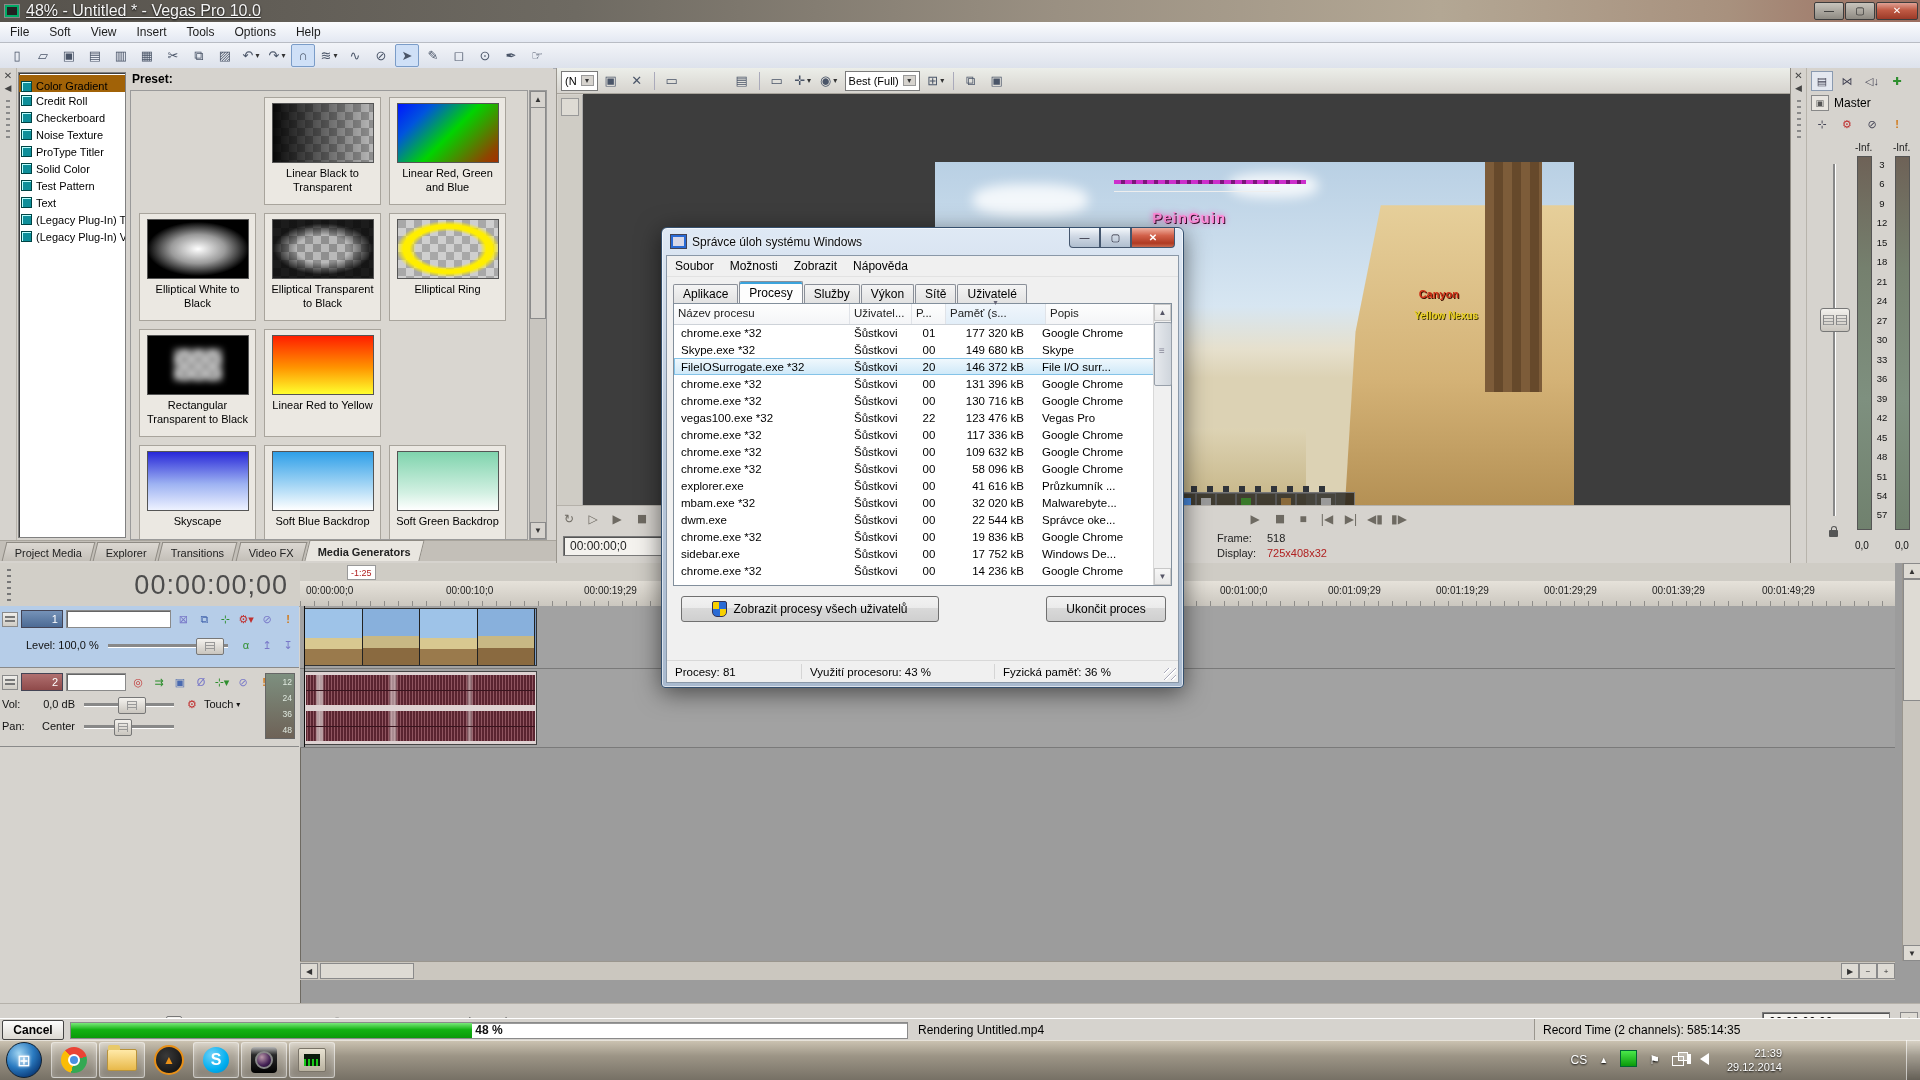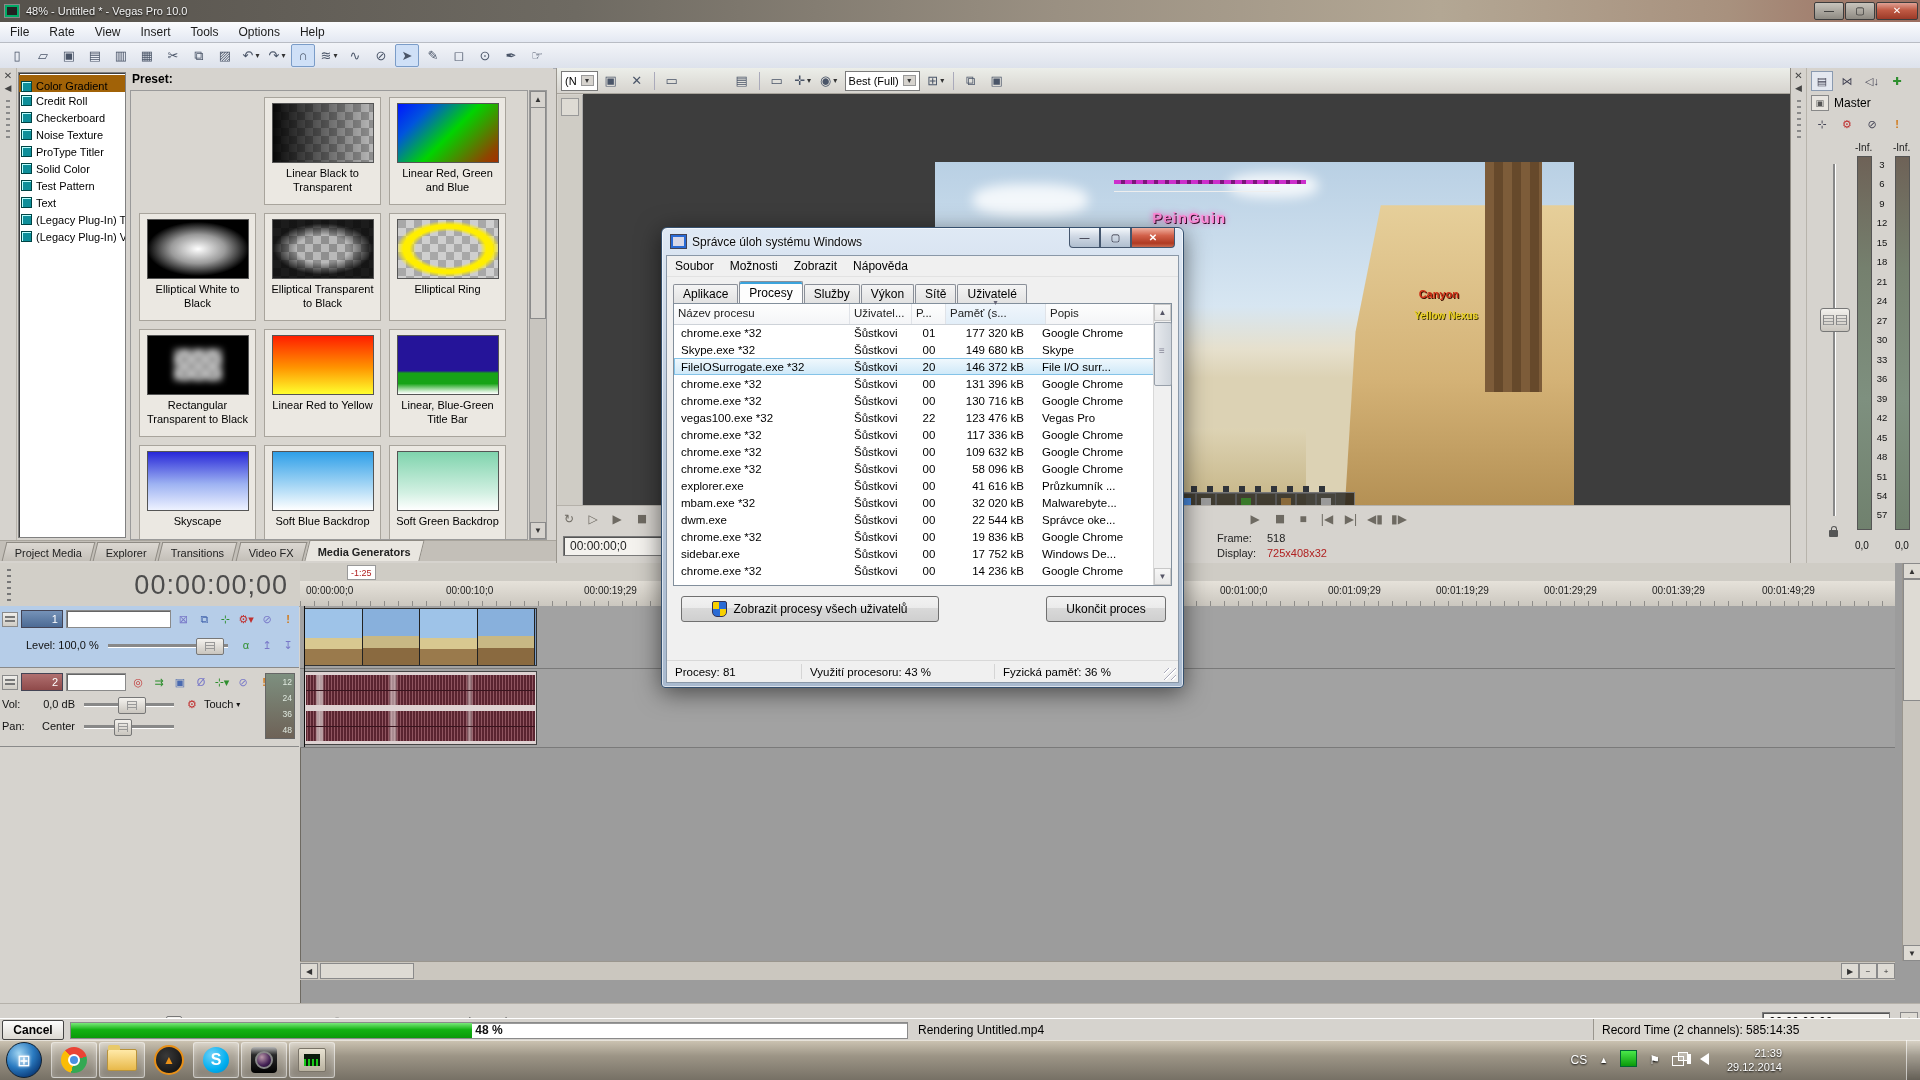--- a/index.html
+++ b/index.html
@@ -5,21 +5,21 @@
   html,body{margin:0;padding:0;background:#555;}
   .screen{position:relative;width:1920px;height:1080px;overflow:hidden;background:#d6d3ce;
     font-family:"Liberation Sans",sans-serif;font-size:12px;color:#000;}
 
   
   .titlebar{position:absolute;left:0;top:0;width:1920px;height:22px;
     background:linear-gradient(90deg,#56524c,#6e6a62 30%,#9a9082 55%,#b3a794 75%,#a8917e 90%,#9c6e60);
     display:flex;align-items:center;color:#fff;}
   .app-ico{width:14px;height:12px;margin:0 6px 0 4px;background:#222;border:1px solid #888;
     box-shadow:inset 0 0 0 2px #0a6;}
-  .title-text{font-size:11px;color:#f4f4f4;text-shadow:0 1px 2px #000;}
+  .title-text{font-size:16px;color:#f4f4f4;text-shadow:0 1px 2px #000;text-decoration:underline;}
   .winbtns{position:absolute;right:2px;top:2px;display:flex;gap:1px;}
   .wbtn{width:28px;height:16px;border:1px solid #3c3c3c;border-radius:2px;
     background:linear-gradient(#c8c4bc,#8e8a82);display:flex;align-items:center;justify-content:center;
     color:#222;font-size:10px;line-height:1;}
   .wbtn.close{width:40px;background:linear-gradient(#e0a194,#c05a44 45%,#9c3a28);color:#fff;}
 
   
   .menubar{position:absolute;left:0;top:22px;width:1920px;height:20px;
     background:linear-gradient(#fbfcfe,#e3e8f2);border-bottom:1px solid #b8bcc4;display:flex;align-items:center;}
   .menu-item{padding:2px 10px;color:#1c1c1c;}
@@ -277,21 +277,21 @@
     border-top:1px solid #fff;display:flex;align-items:center;}
   .cancel-btn{margin-left:2px;width:60px;height:18px;border:1px solid #444;border-radius:2px;
     background:linear-gradient(#fdfdfd,#dcd9d2);display:flex;align-items:center;justify-content:center;
     font-weight:bold;font-size:12px;}
   .prog-track{position:relative;margin-left:6px;width:836px;height:15px;background:#fff;
     border:1px solid #8a8a8a;box-shadow:inset 1px 1px 0 #999;}
   .prog-fill{height:100%;background:linear-gradient(#7ae87a,#12b212 45%,#0a9a0a);}
   .prog-label{position:absolute;left:0;top:0;width:100%;height:100%;display:flex;align-items:center;
     justify-content:center;font-weight:bold;font-size:12px;color:#111;}
   .render-status{margin-left:10px;font-size:12px;}
-  .record-time{position:absolute;right:0;top:0;height:100%;width:327px;border-left:1px solid #9a968e;
+  .record-time{position:absolute;right:0;top:0;height:100%;width:386px;border-left:1px solid #9a968e;
     display:flex;align-items:center;padding-left:8px;font-size:12px;background:#dad7d0;box-sizing:border-box;}
 
   
   .taskbar{position:absolute;left:0;top:1040px;width:1920px;height:40px;
     background:linear-gradient(180deg,rgba(205,196,178,.95),rgba(150,142,126,.9) 40%,rgba(110,104,92,.92));
     box-shadow:inset 0 1px 0 rgba(255,255,255,.5);display:flex;align-items:center;}
   .orb{width:34px;height:34px;border-radius:50%;margin:0 8px 0 6px;
     background:radial-gradient(circle at 35% 30%,#9fd4f2,#2a7ac0 45%,#0a3a78 80%);
     border:1px solid #123;display:flex;align-items:center;justify-content:center;color:#fff;font-size:16px;
     text-shadow:0 0 3px #fff;}
@@ -417,21 +417,21 @@
     <div class="winbtns">
       <div class="wbtn">—</div>
       <div class="wbtn">▢</div>
       <div class="wbtn close">✕</div>
     </div>
   </div>
 
   <div class="menubar">
 
   <div class="menu-item">File</div>
-      <div class="menu-item">Rate</div>
+      <div class="menu-item">Soft</div>
       <div class="menu-item">View</div>
       <div class="menu-item">Insert</div>
       <div class="menu-item">Tools</div>
       <div class="menu-item">Options</div>
       <div class="menu-item">Help</div>
     </div>
 
   <div class="toolbar">
 
   <div class="tbtn">
@@ -572,24 +572,20 @@
           <div class="pthumb th-ring"></div>
           <div class="plabel">Elliptical Ring</div>
         </div>
           <div class="pcard" style="left: 8px; top: 238px;">
           <div class="pthumb th-rect-tb"></div>
           <div class="plabel">Rectangular Transparent to Black</div>
         </div>
           <div class="pcard" style="left: 133px; top: 238px;">
           <div class="pthumb th-red-yellow"></div>
           <div class="plabel">Linear Red to Yellow</div>
-        </div>
-          <div class="pcard" style="left: 258px; top: 238px;">
-          <div class="pthumb th-title-bar"></div>
-          <div class="plabel">Linear, Blue-Green Title Bar</div>
         </div>
           <div class="pcard" style="left: 8px; top: 354px;">
           <div class="pthumb th-sky"></div>
           <div class="plabel">Skyscape</div>
         </div>
           <div class="pcard" style="left: 133px; top: 354px;">
           <div class="pthumb th-softblue"></div>
           <div class="plabel">Soft Blue Backdrop</div>
         </div>
           <div class="pcard" style="left: 258px; top: 354px;">

